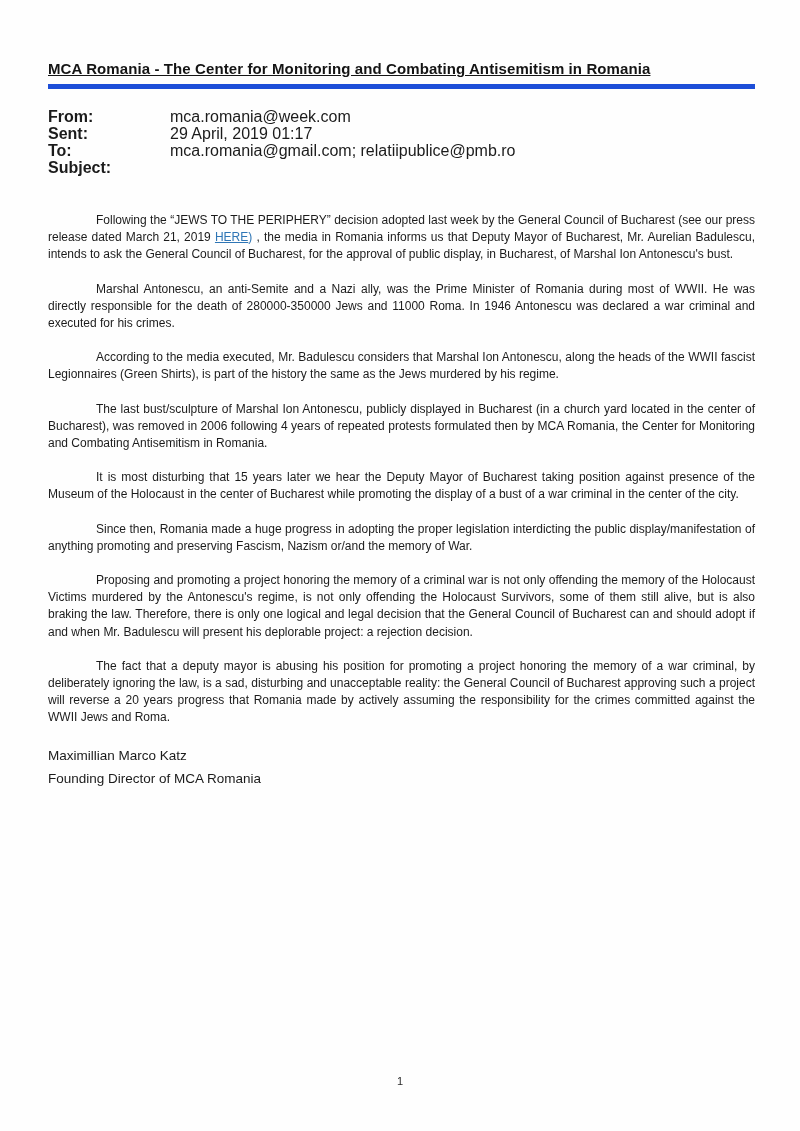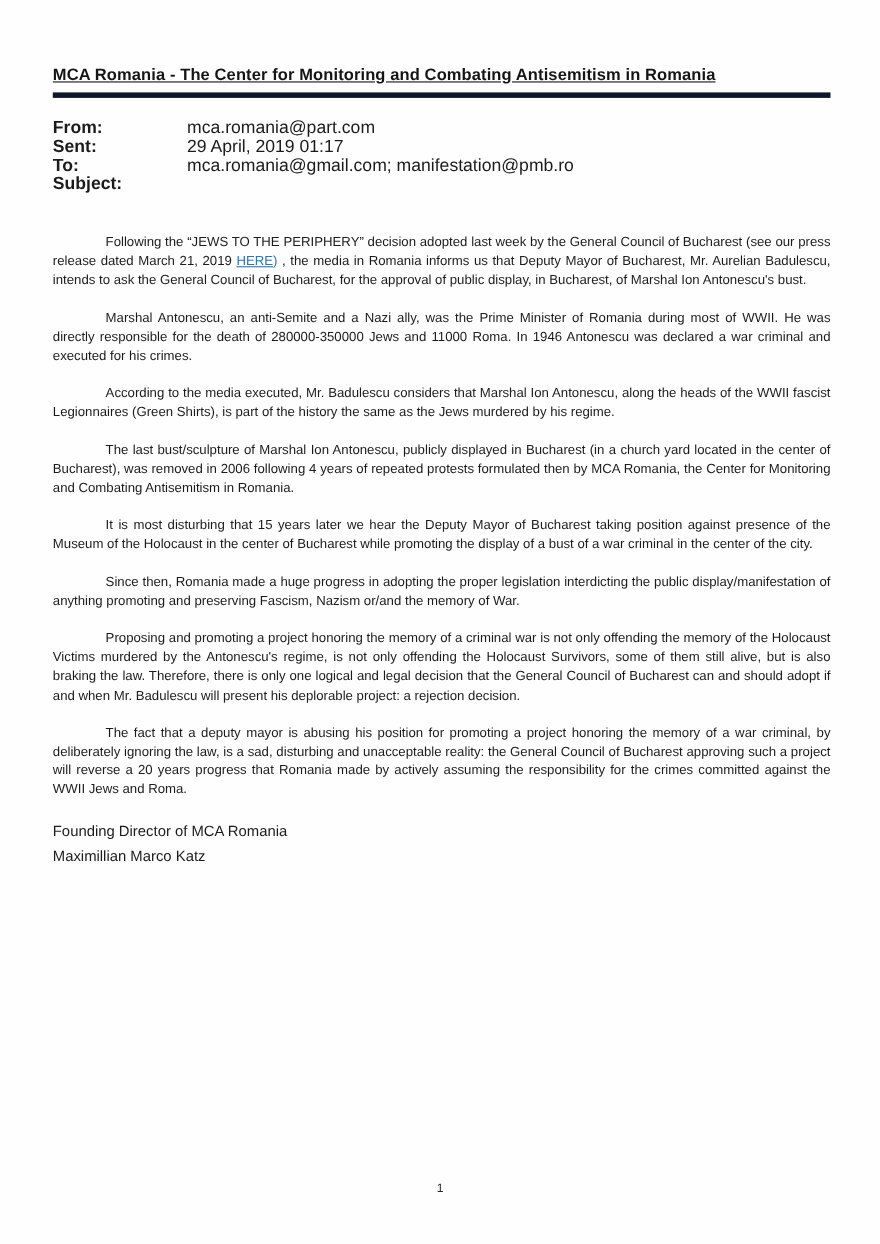--- a/index.html
+++ b/index.html
@@ -15,21 +15,21 @@
   }
   .page {
     position: absolute;
     inset: 0;
     background: #fefefe;
   }
   .content {
     padding: 60px 45px 0 48px;
   }
   .title-block {
-    border-bottom: 5px solid #0f172a;
+    border-bottom: 5px solid #1d4ed8;
     padding-bottom: 7px;
   }
   .doc-title {
     margin: 0;
     font-size: 15px;
     font-weight: bold;
     letter-spacing: 0.1px;
     text-decoration: underline;
     color: #141414;
   }
@@ -81,49 +81,49 @@
 <div class="page">
   <div class="content">
 
     <div class="title-block">
       <h1 class="doc-title">MCA Romania - The Center for Monitoring and Combating Antisemitism in Romania</h1>
     </div>
 
     <div class="meta">
       <div class="meta-row">
         <span class="meta-label">From:</span>
-        <span class="meta-value">mca.romania@part.com</span>
+        <span class="meta-value">mca.romania@week.com</span>
       </div>
       <div class="meta-row">
         <span class="meta-label">Sent:</span>
         <span class="meta-value">29 April, 2019 01:17</span>
       </div>
       <div class="meta-row">
         <span class="meta-label">To:</span>
-        <span class="meta-value">mca.romania@gmail.com; manifestation@pmb.ro</span>
+        <span class="meta-value">mca.romania@gmail.com; relatiipublice@pmb.ro</span>
       </div>
       <div class="meta-row">
         <span class="meta-label">Subject:</span>
       </div>
     </div>
 
     <div class="body">
       <p>
         <span>Following the “JEWS TO THE PERIPHERY” decision adopted last week by the General Council of Bucharest (see our press release dated March 21, 2019 </span><a class="doc-link" style="color: rgb(46, 117, 181);">HERE</a><span class="doc-link link-paren" style="color: rgb(46, 117, 181);">)</span><span> , the media in Romania informs us that Deputy Mayor of Bucharest, Mr. Aurelian Badulescu, intends to ask the General Council of Bucharest, for the approval of public display,  in Bucharest, of Marshal Ion Antonescu's bust.</span>
       </p>
       <p>Marshal Antonescu, an anti-Semite and a Nazi ally, was the Prime Minister of Romania during most of WWII. He was directly responsible for the death of 280000-350000 Jews and 11000 Roma.  In 1946 Antonescu was declared a war criminal and executed for his crimes.</p>
       <p>According to the media executed, Mr. Badulescu considers that Marshal Ion Antonescu, along the heads of the WWII fascist Legionnaires (Green Shirts), is part of the history the same as the Jews murdered by his regime.</p>
       <p>The last bust/sculpture of Marshal Ion Antonescu, publicly displayed in Bucharest (in a church yard located in the center of Bucharest), was removed in 2006 following 4 years of repeated protests formulated then by MCA Romania, the Center for Monitoring and Combating Antisemitism in Romania.</p>
       <p>It is most disturbing that 15 years later we hear the Deputy Mayor of Bucharest taking position against presence of the Museum of the Holocaust in the center of Bucharest while promoting the display of a bust of a war criminal in the center of the city.</p>
       <p>Since then, Romania made a huge progress in adopting the proper legislation interdicting the public display/manifestation of anything promoting and preserving Fascism, Nazism or/and the memory of War.</p>
       <p>Proposing and promoting a project honoring the memory of a criminal war is not only offending the memory of the Holocaust Victims murdered by the Antonescu's regime, is not only offending the Holocaust Survivors, some of them still alive, but is also braking the law. Therefore, there is only one logical and legal decision that the General Council of Bucharest can and should adopt if and when Mr. Badulescu will present his deplorable project: a rejection decision.</p>
       <p>The fact that a deputy mayor is abusing his position for promoting a project honoring the memory of a war criminal,  by deliberately ignoring the law, is a sad, disturbing and unacceptable reality: the General Council of Bucharest approving such a project will reverse a 20 years progress that Romania made by actively assuming the responsibility for the crimes committed against the WWII Jews and Roma.</p>
     </div>
 
     <div class="signature">
+      <div>Maximillian Marco Katz</div>
       <div>Founding Director of MCA Romania</div>
-      <div>Maximillian Marco Katz</div>
     </div>
 
   </div>
 
   <div class="page-number">1</div>
 </div>
 
 </body></html>

